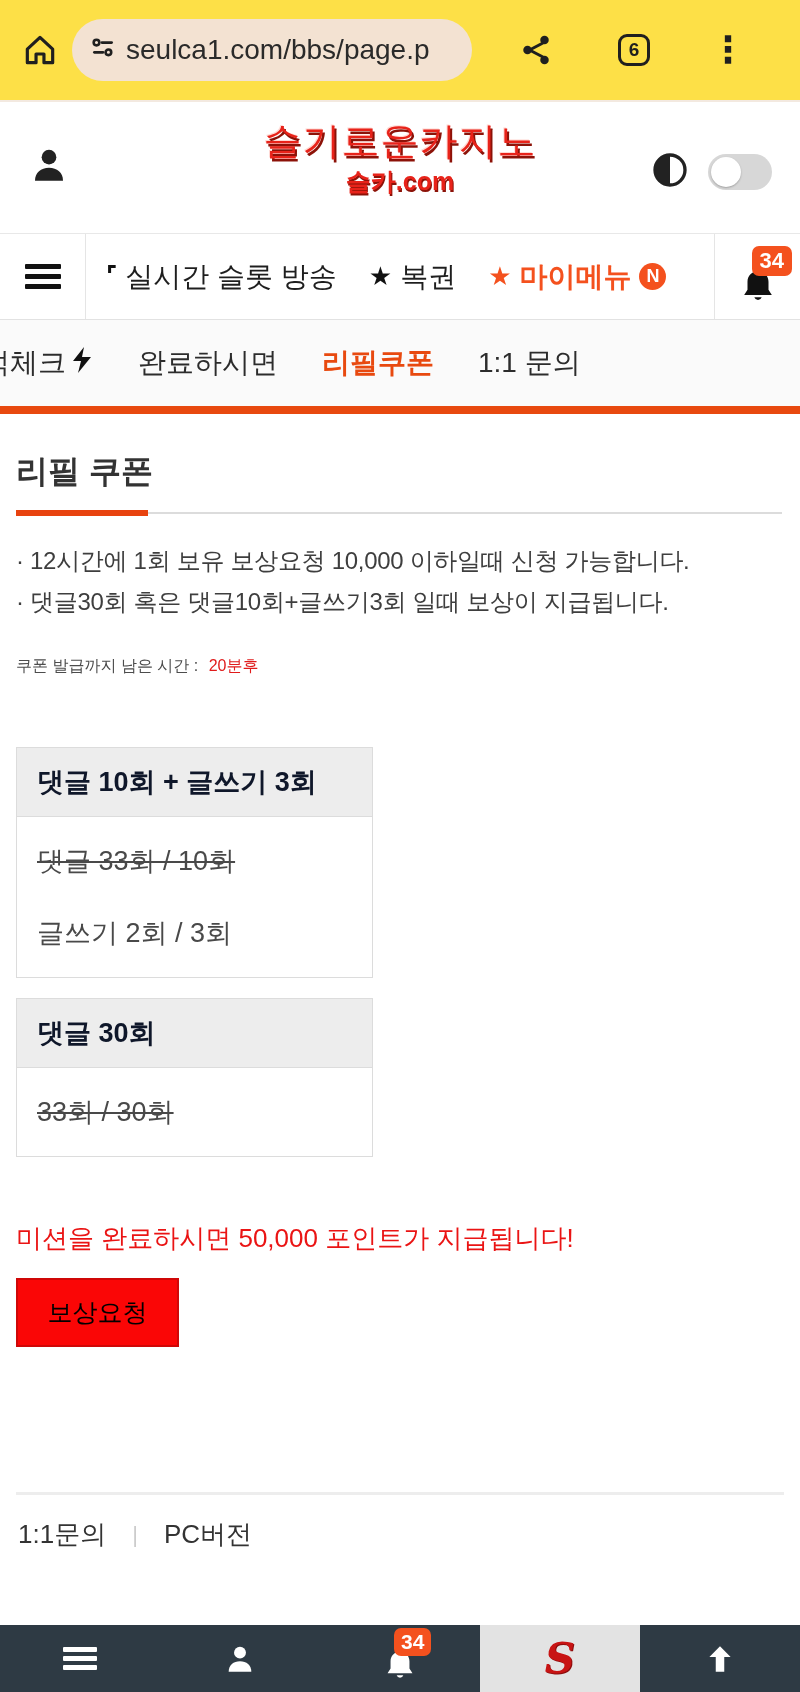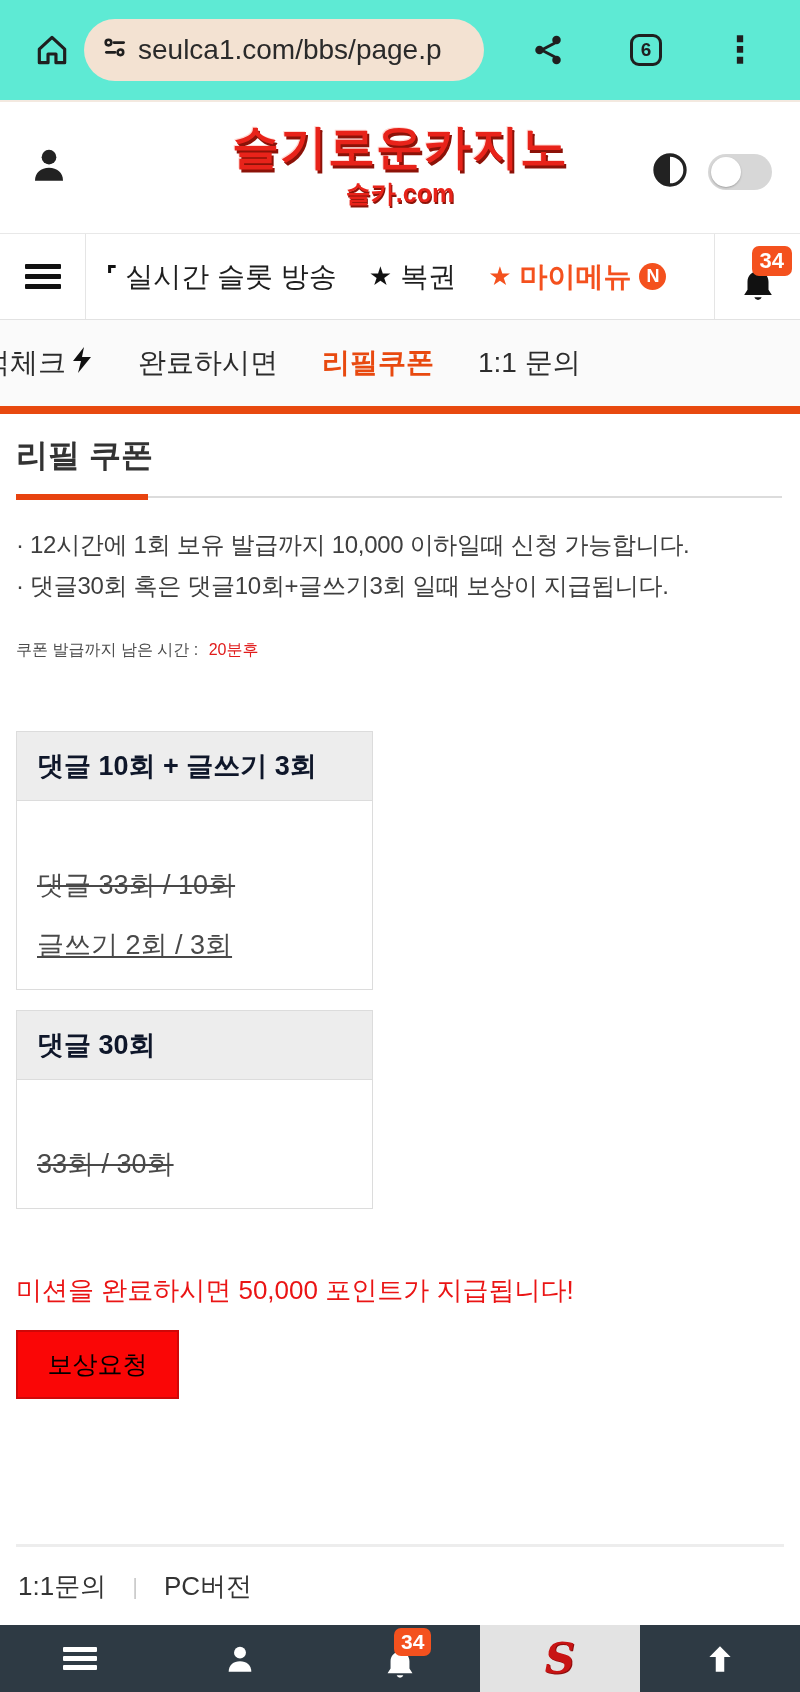--- a/index.html
+++ b/index.html
@@ -6,22 +6,22 @@
   html,body { width:800px; }
   body {
     font-family:"Liberation Sans","DejaVu Sans",sans-serif;
     background:#fff; color:#333; width:800px; height:1692px;
     position:relative; overflow:hidden;
   }
   .stage { width:800px; height:1692px; display:flex; flex-direction:column; }
 
   
   .browser-bar {
-    height:100px; background:#5eead4; display:flex; align-items:center;
-    padding:0 32px; flex:none;
+    height:100px; background:#fde047; display:flex; align-items:center;
+    padding:0 20px; flex:none;
   }
   .b-icon { width:40px; height:40px; display:flex; align-items:center; justify-content:center; }
   .url-pill {
     margin-left:12px; width:400px; height:62px; border-radius:31px;
     background:#f3e2d2; display:flex; align-items:center; padding:0 18px; overflow:hidden;
   }
   .url-text { font-size:28px; color:#2a2a2a; margin-left:10px; white-space:nowrap; }
   .share-wrap { margin-left:44px; }
   .tab-count {
     margin-left:62px; width:32px; height:32px; border:3px solid #1f1f1f; border-radius:9px;
@@ -31,21 +31,21 @@
   .kebab { margin-left:60px; font-size:36px; color:#1f1f1f; line-height:1; font-weight:bold; }
 
   
   .site-header {
     height:133px; background:#fff; position:relative; flex:none;
     border-top:2px solid #f3e9e0;
   }
   .profile-icon { position:absolute; left:28px; top:42px; }
   .logo-wrap { position:absolute; left:0; right:0; top:14px; text-align:center; }
   .logo-main {
-    font-size:47px; font-weight:700; color:#e8231a; letter-spacing:1px;
+    font-size:38px; font-weight:400; color:#e8231a; letter-spacing:1px;
     text-shadow:2px 3px 0 #8c1208, -1px -1px 0 #ffd9d4;
     text-align:center;
   }
   .logo-sub {
     font-size:25px; font-weight:900; color:#e8231a; margin-top:-2px;
     text-shadow:1px 2px 0 #8c1208;
   }
   .header-right { position:absolute; right:28px; top:48px; display:flex; align-items:center; gap:18px; }
   .toggle {
     width:64px; height:36px; border-radius:18px; background:#d7d7d7; position:relative;
@@ -89,41 +89,41 @@
   .sub-nav {
     height:94px; background:#fafafa; border-bottom:8px solid #e8490f;
     display:flex; align-items:center; gap:44px; overflow:hidden; flex:none;
     white-space:nowrap;
   }
   .sub-item { font-size:28px; color:#2c2c2c; display:flex; align-items:center; gap:4px; }
   .sub-item.first { margin-left:-46px; }
   .sub-item.active { color:#e8490f; font-weight:bold; }
 
   
-  .content { flex:1; padding:0 16px; background:#fff; }
+  .content { flex:1; padding:16px 16px; background:#fff; }
   .page-title { margin-top:20px; font-size:32px; font-weight:bold; color:#333; }
   .title-underline { margin-top:16px; position:relative; height:6px; }
   .title-underline .gray { position:absolute; left:0; right:2px; top:2px; height:2px; background:#dcdcdc; }
   .title-underline .orange { position:absolute; left:0; top:0; width:132px; height:6px; background:#e8430f; }
 
   .bullets { margin-top:24px; }
   .bullet-line { font-size:24px; color:#3e3e3e; line-height:41px; letter-spacing:-0.3px; }
 
   .countdown { margin-top:34px; font-size:16px; color:#4c4c4c; }
   .countdown .value { color:#e01b1b; margin-left:6px; }
 
   .mission-box { width:357px; border:1px solid #dcdcdc; margin-top:70px; background:#fff; }
   .mission-box.second { margin-top:20px; }
   .mission-head {
     background:#ededed; border-bottom:1px solid #dcdcdc; padding:16px 20px;
     font-size:27px; font-weight:bold; color:#0f172a;
   }
   .mission-body { padding:26px 20px; }
-  .mission-row { font-size:27px; color:#494949; line-height:36px;margin-top:40px; }
-  .mission-row + .mission-row { margin-top:24px;text-decoration:underline; }
+  .mission-row { font-size:27px; color:#494949; line-height:36px; }
+  .mission-row + .mission-row { margin-top:36px; }
   .mission-row.done { text-decoration:line-through; }
 
   .msg-red { font-size:26px; color:#ea1414; }
   .msg-reward { margin-top:64px; }
   .msg-condition { margin-top:40px; }
 
   .reward-btn {
     margin-top:22px; width:163px; height:69px; background:#fa0606; border:2px solid #cf0707;
     color:#000000; font-size:25px; font-family:inherit; cursor:pointer;
     display:flex; align-items:center; justify-content:center;
@@ -259,21 +259,21 @@
   </div>
 
   <div class="content">
     <div class="page-title">리필 쿠폰</div>
     <div class="title-underline">
       <div class="gray"></div>
         <div class="orange"></div>
     </div>
 
     <div class="bullets">
-      <div class="bullet-line">· 12시간에 1회 보유 발급까지 10,000 이하일때 신청 가능합니다.</div>
+      <div class="bullet-line">· 12시간에 1회 보유 보상요청 10,000 이하일때 신청 가능합니다.</div>
       <div class="bullet-line">· 댓글30회 혹은 댓글10회+글쓰기3회 일때 보상이 지급됩니다.</div>
     </div>
 
     <div class="countdown">
       <span>쿠폰 발급까지 남은 시간 :</span>
       <span class="value">20분후</span>
     </div>
 
     <div class="mission-box">
       <div class="mission-head">댓글 10회 + 글쓰기 3회</div>

